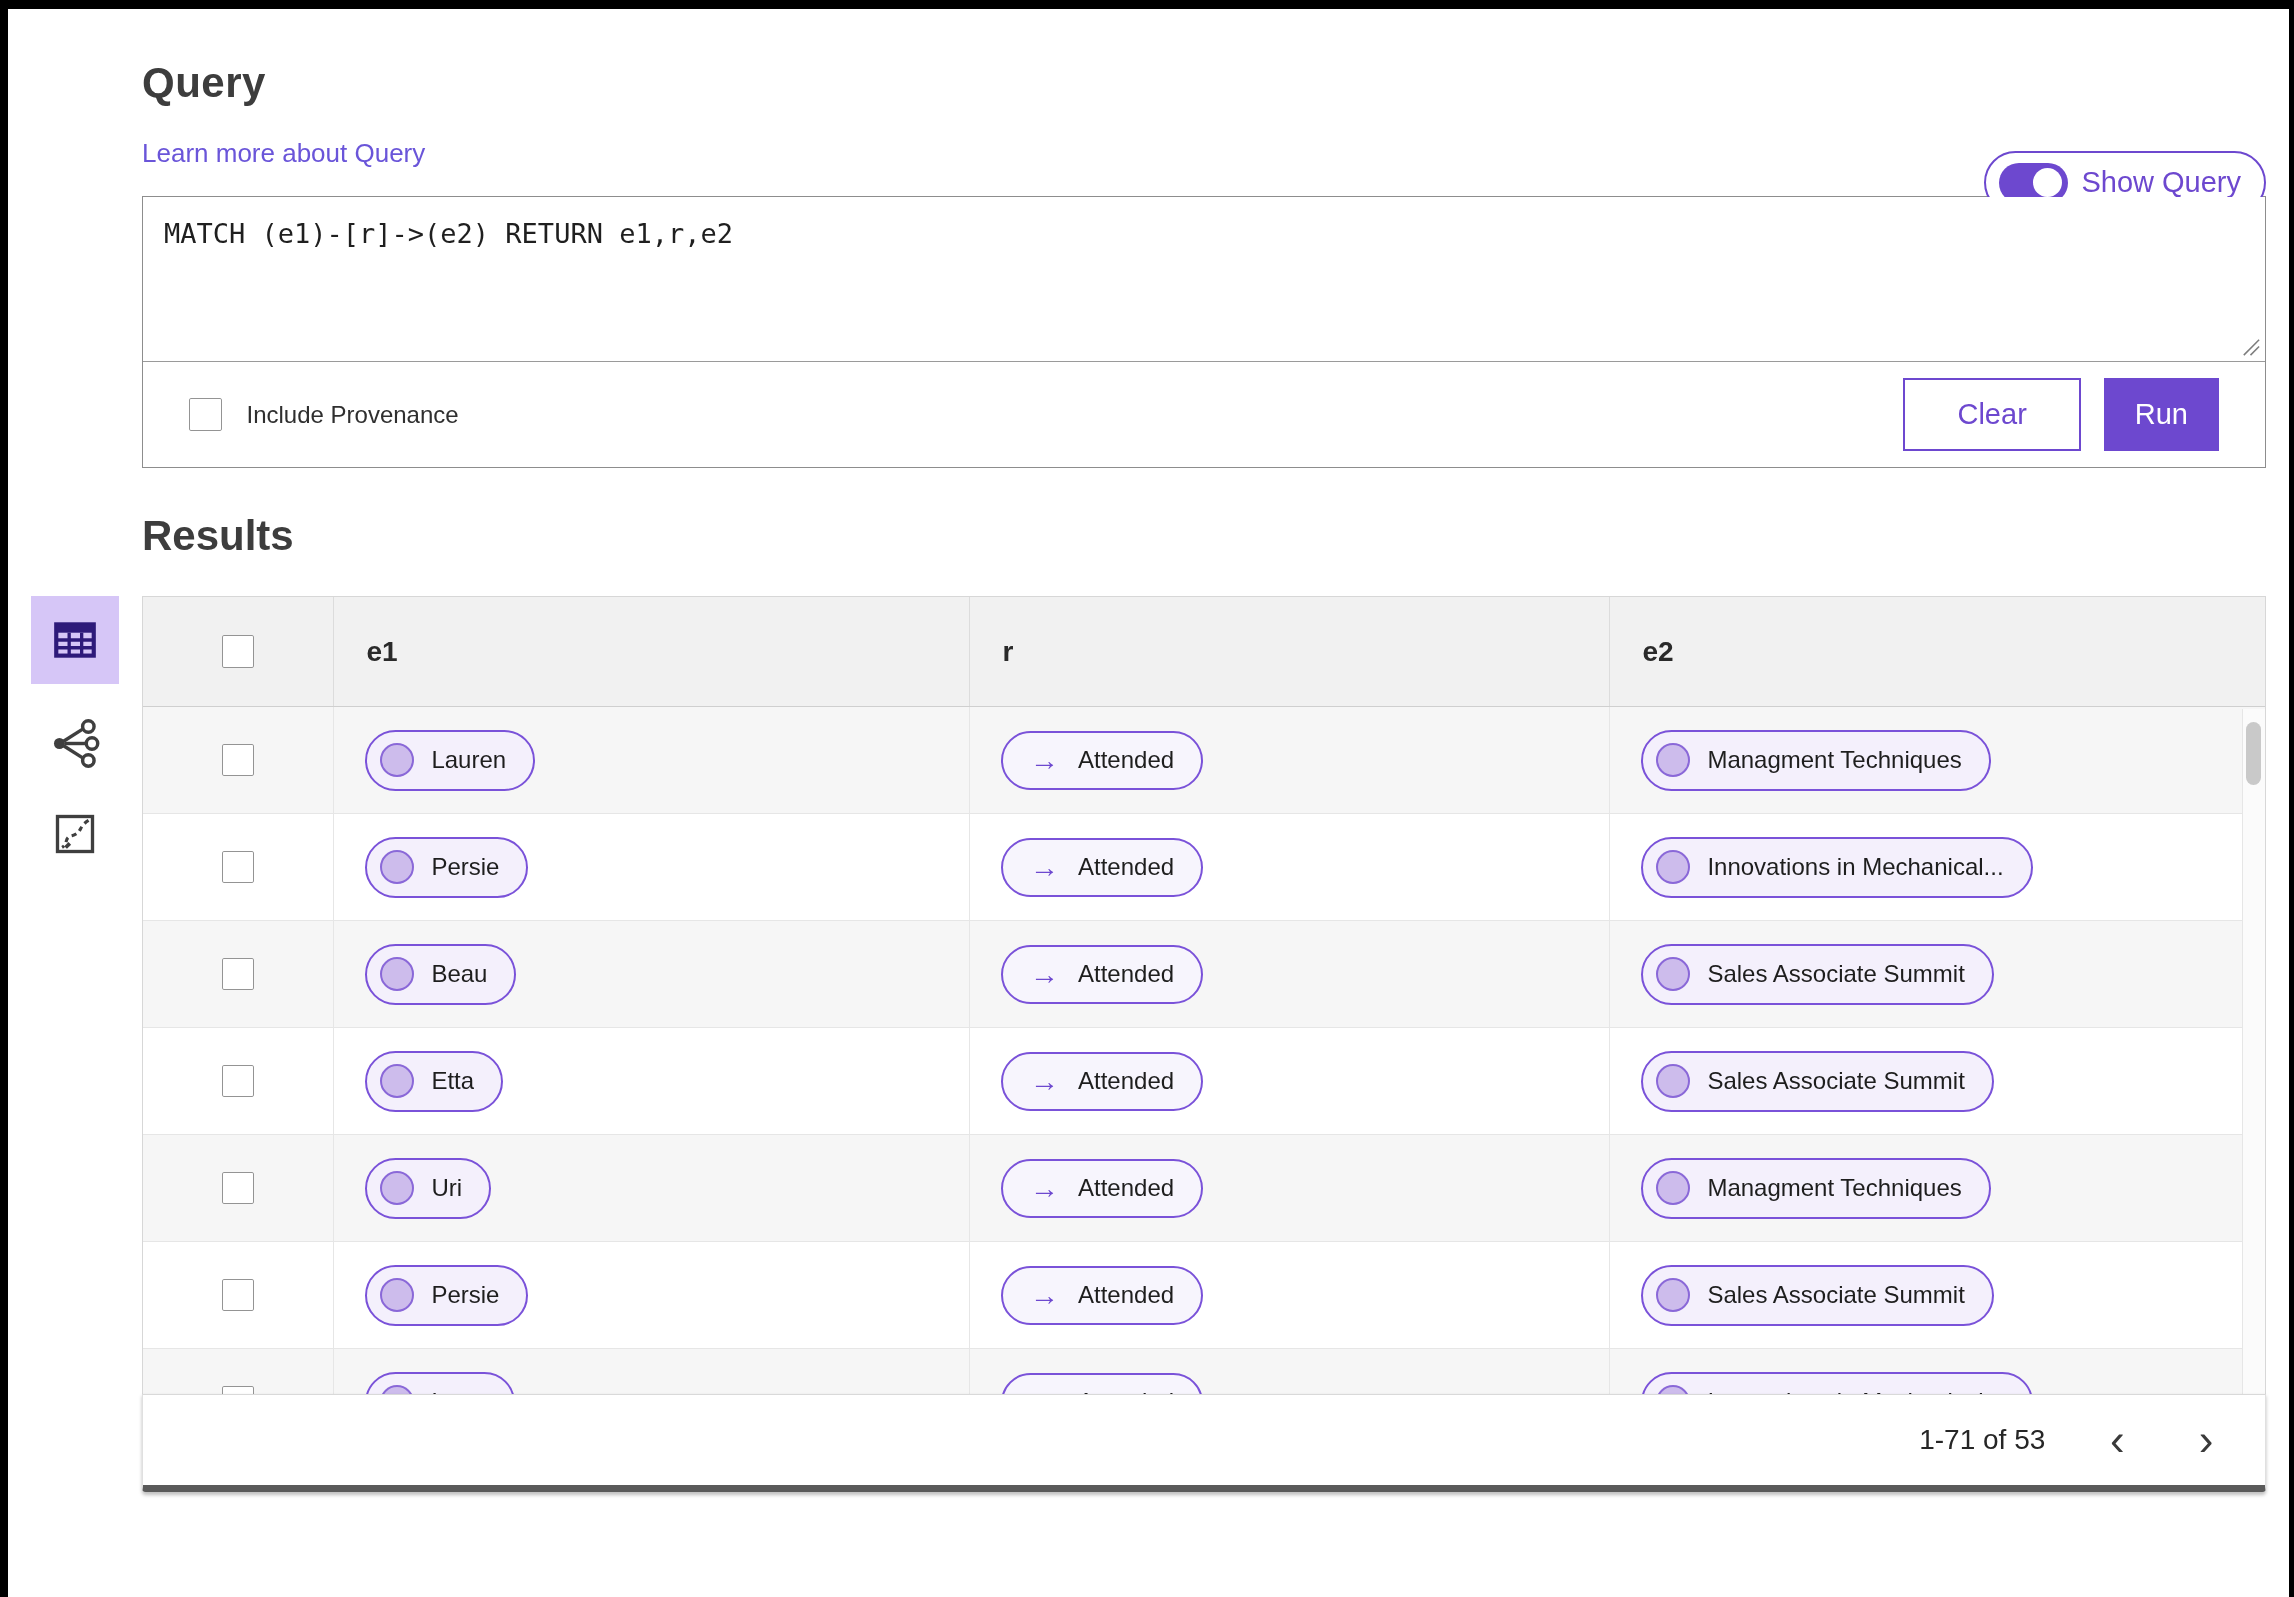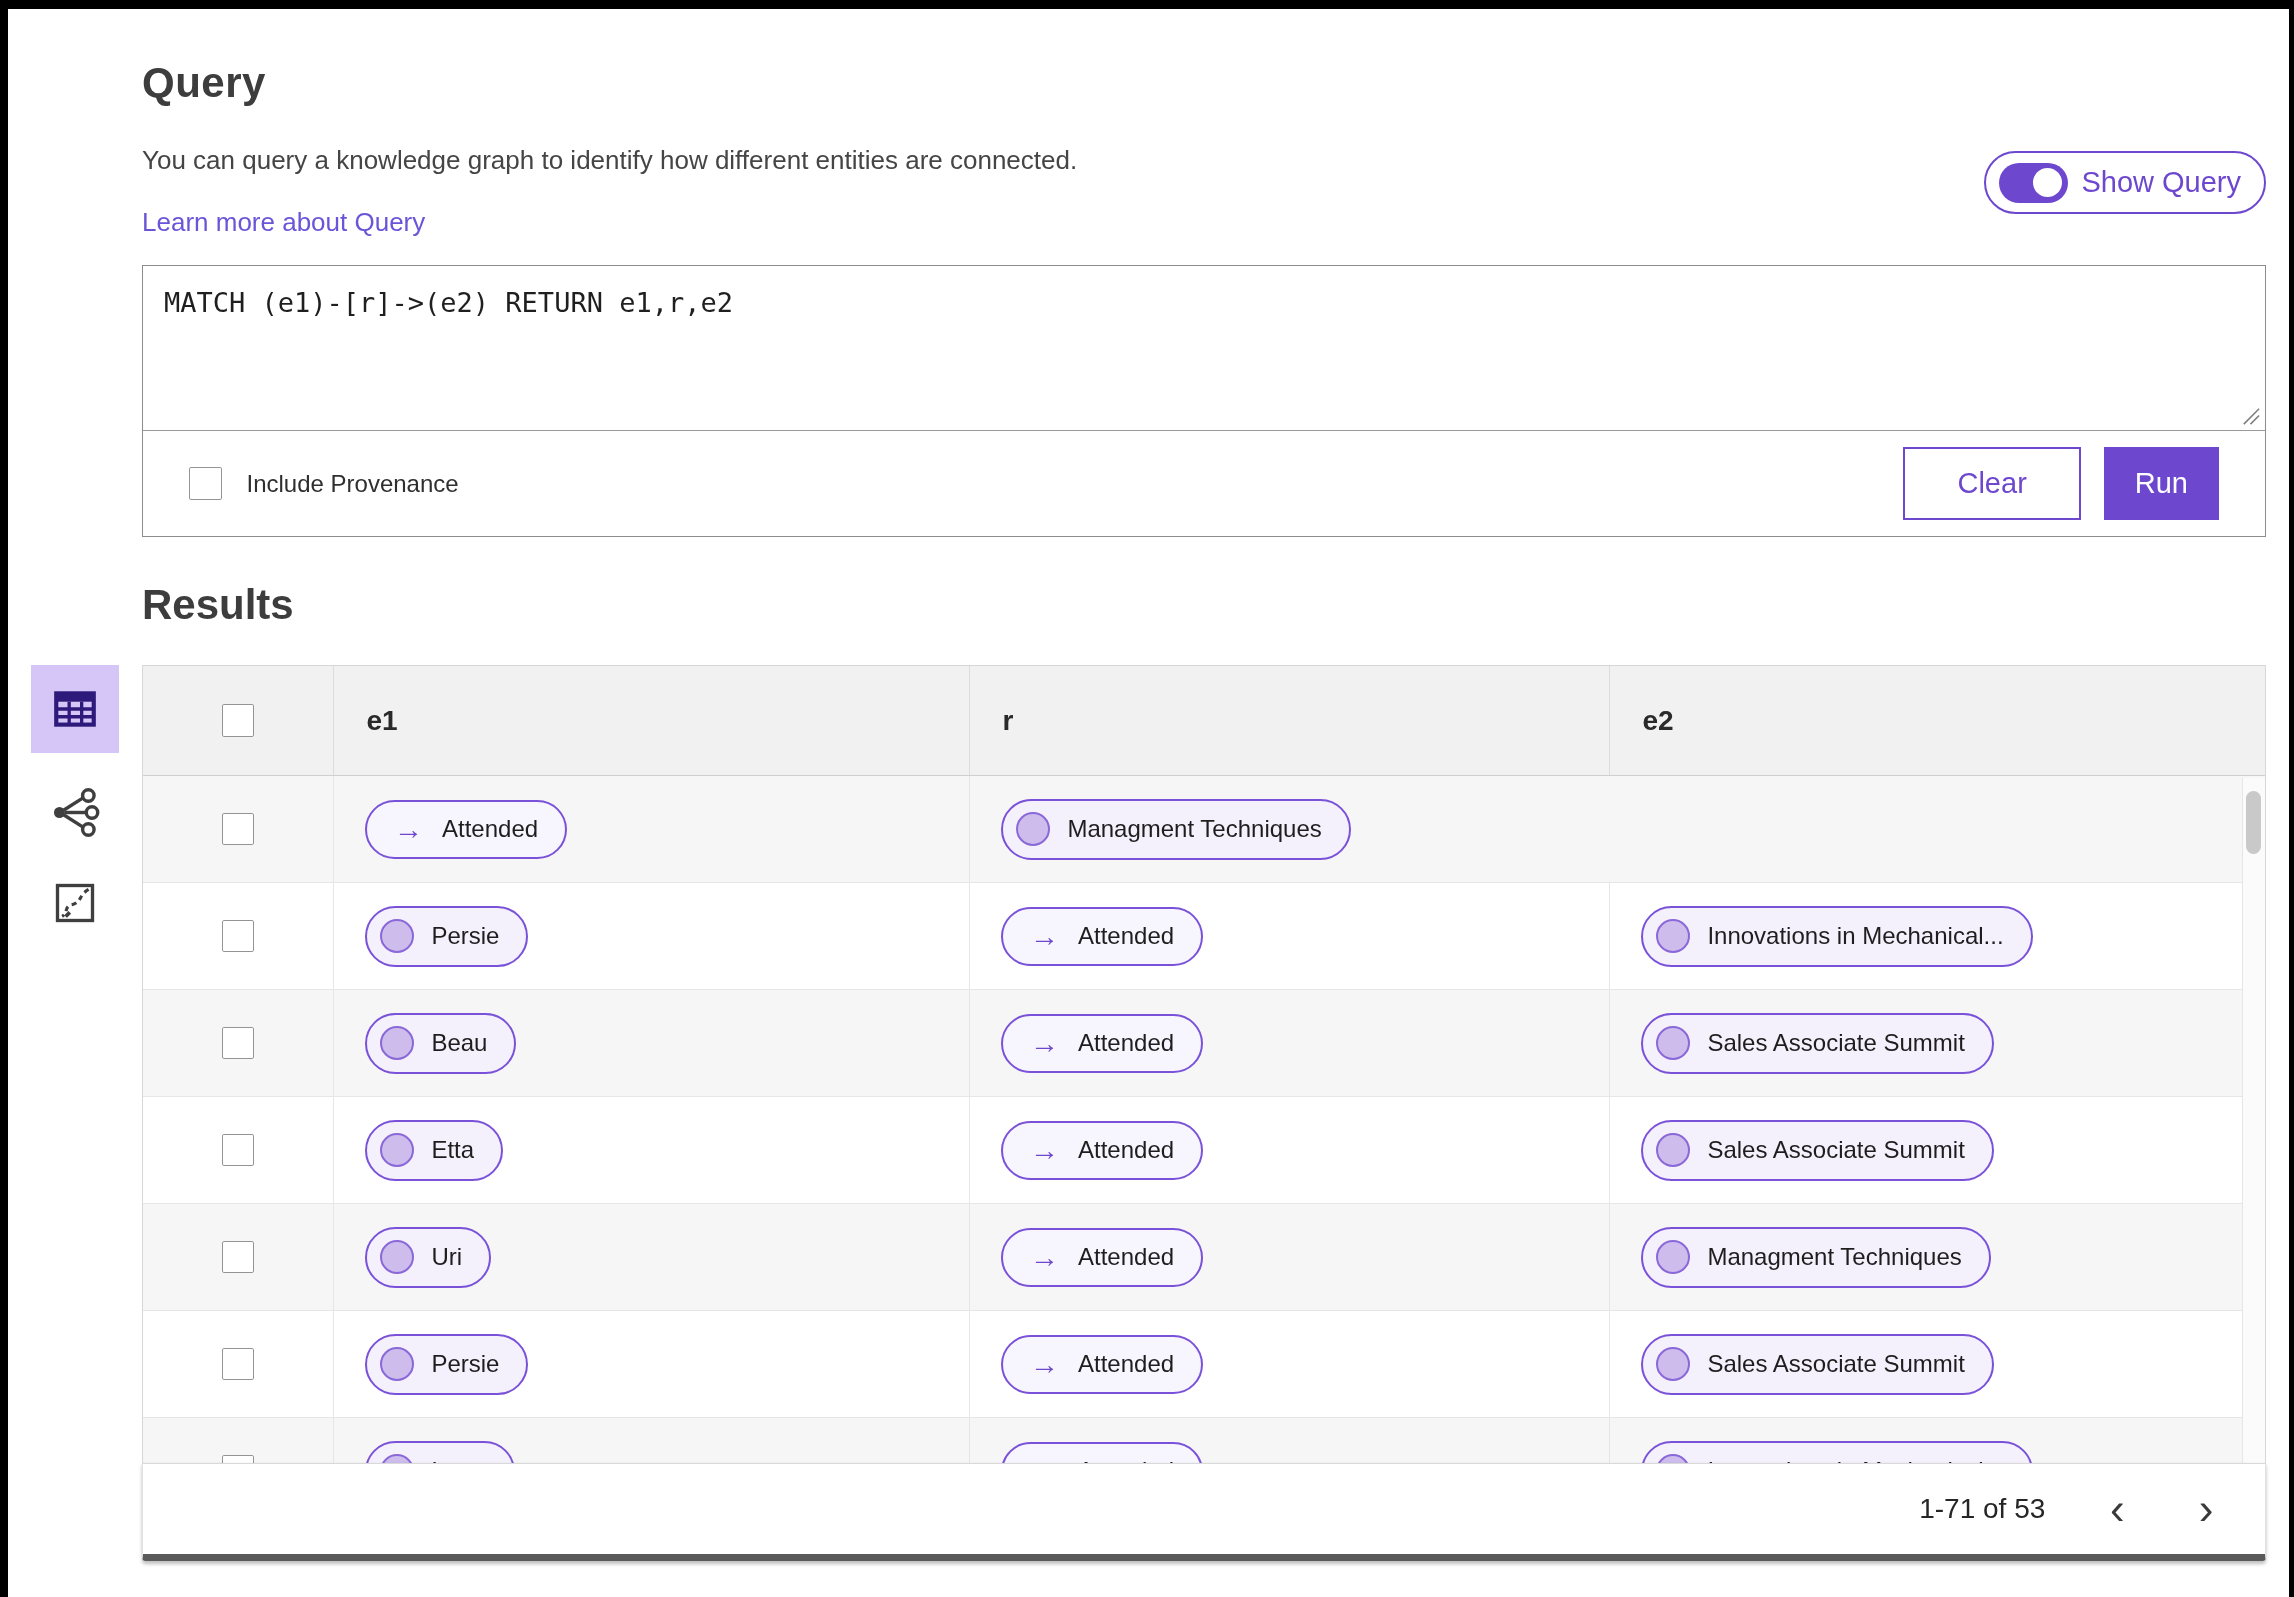--- a/index.html
+++ b/index.html
@@ -121,21 +121,20 @@
   .pg-btn { background: none; border: none; font-size: 44px; color: #3a3a3a; cursor: pointer; line-height: 1; padding: 0 9.6px; font-family: inherit; }
 </style>
 </head>
 <body>
 
 <div class="page">
   <div class="content">
 
     <div class="query-header">
       <div class="page-title">Query</div>
-      <div class="page-desc">You can query a knowledge graph to identify how different entities are connected.</div>
       <div class="learn-link">Learn more about Query</div>
 
       <div class="show-query-btn">
         <span class="toggle-track">
             <span class="toggle-knob"></span>
           </span>
         <span class="show-query-label">Show Query</span>
       </div>
     </div>
 
@@ -208,20 +207,26 @@
           <div>
               <span class="th-label">e2</span>
             </div>
         </div>
 
         <div class="t-row stripe">
           <div class="check-cell">
               <span class="checkbox"></span>
             </div>
           <div class="cell-pad">
+              <span class="entity-pill">
+                <span class="entity-dot"></span>
+                <span class="pill-label">Lauren</span>
+              </span>
+            </div>
+          <div class="cell-pad">
               <span class="relation-pill">
                 <span class="relation-arrow">→</span>
                 <span class="pill-label">Attended</span>
               </span>
             </div>
           <div class="cell-pad">
               <span class="entity-pill">
                 <span class="entity-dot"></span>
                 <span class="pill-label">Managment Techniques</span>
               </span>

